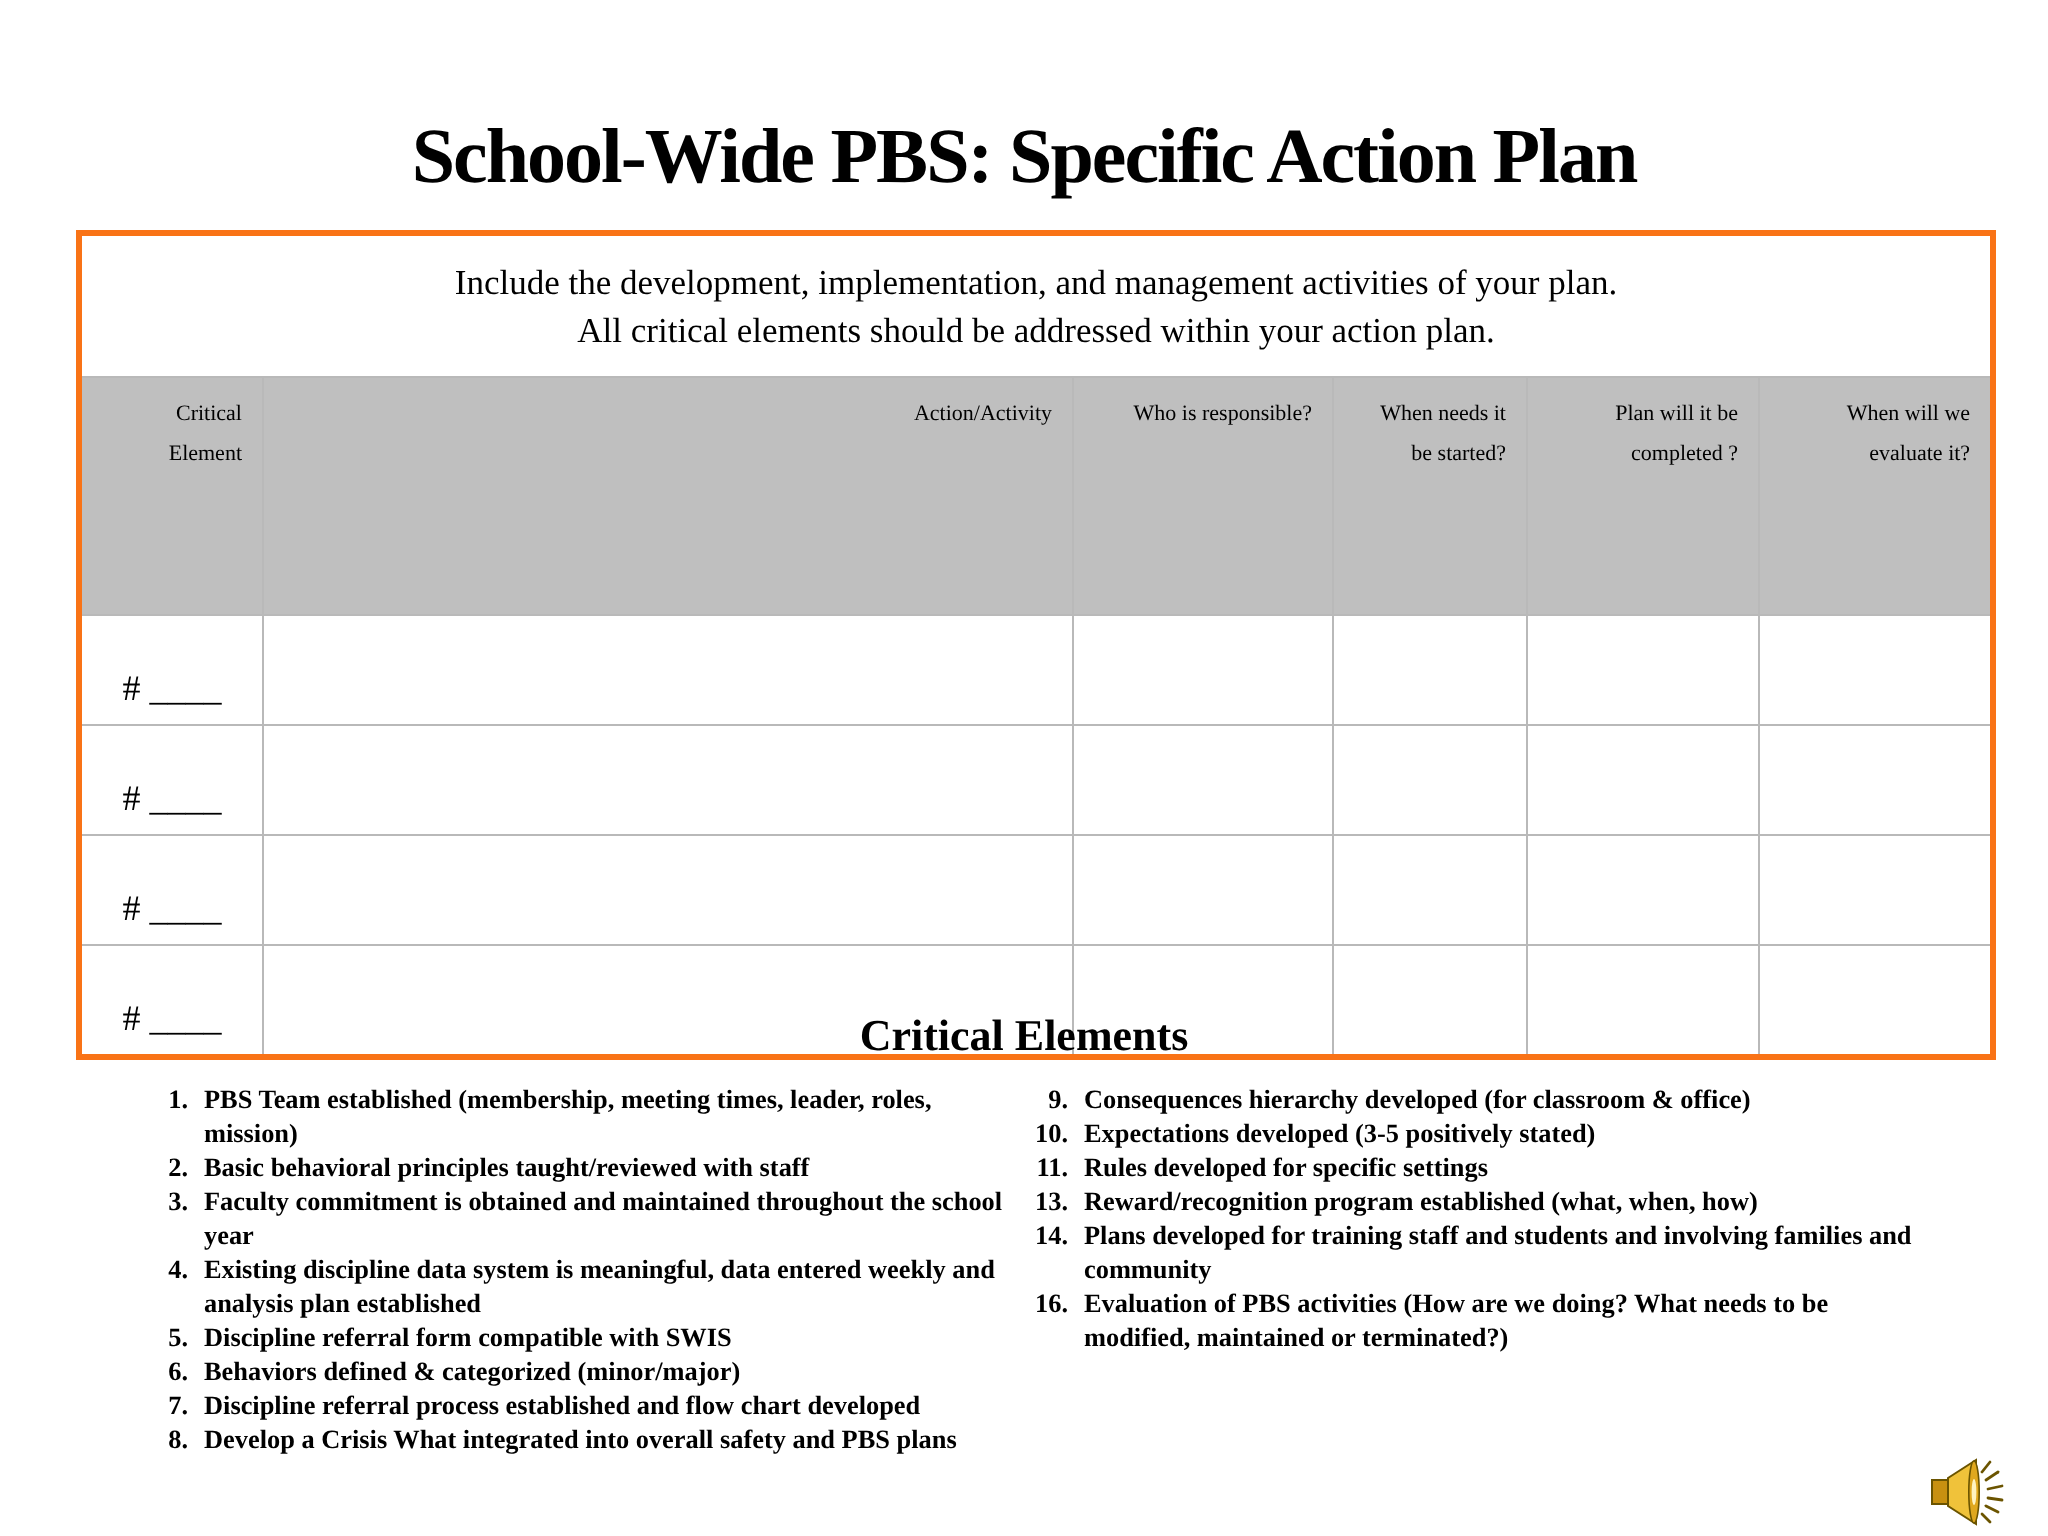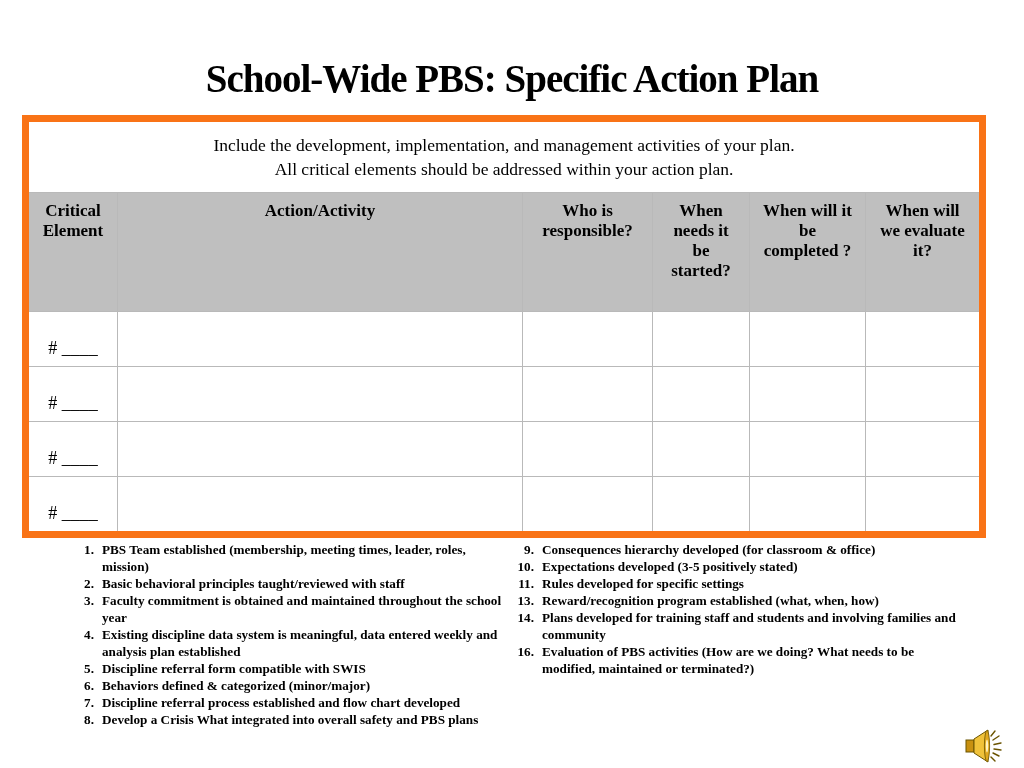--- a/index.html
+++ b/index.html
@@ -27,47 +27,47 @@
     text-align: center;
     font-size: 39px;
     font-weight: bold;
     letter-spacing: -1px;
     margin: 0;
   }
 
   
   .plan-table {
     position: absolute;
-    left: 22px;
+    left: 38px;
     top: 99px;
     width: 957px;
     border-collapse: collapse;
     table-layout: fixed;
-    border: 7px solid #f97316;
+    border: 3px solid #f97316;
   }
   .plan-table td {
     border: 1px solid #b9b9b9;
     padding: 0;
     overflow: hidden;
   }
   .instructions-cell {
     height: 70px;
     text-align: center;
     vertical-align: middle;
     font-size: 17.5px;
     line-height: 24px;
     background: #ffffff;
   }
   .header-row td {
     height: 110px;
     background: #bfbfbf;
     vertical-align: top;
-    text-align: center;
-    font-weight: bold;
-    font-size: 17px;
+    text-align: right;
+    font-weight: normal;
+    font-size: 11px;
     line-height: 20px;
     padding: 8px 10px 0 10px;
   }
   .body-row td {
     height: 47px;
     background: #ffffff;
   }
   .body-row .element-cell {
     text-align: center;
     vertical-align: bottom;
@@ -138,21 +138,21 @@
         <td class="instructions-cell" colspan="6">
           <div>Include the development, implementation, and management activities of your plan.</div>
           <div>All critical elements should be addressed within your action plan.</div>
         </td>
       </tr>
       <tr class="header-row">
         <td style="background: rgb(191, 191, 191);">Critical Element</td>
         <td style="background: rgb(191, 191, 191);">Action/Activity</td>
         <td style="background: rgb(191, 191, 191);">Who is responsible?</td>
         <td style="background: rgb(191, 191, 191);">When needs it be started?</td>
-        <td style="background: rgb(191, 191, 191);">When will it be completed ?</td>
+        <td style="background: rgb(191, 191, 191);">Plan will it be completed ?</td>
         <td style="background: rgb(191, 191, 191);">When will we evaluate it?</td>
       </tr>
       <tr class="body-row">
         <td class="element-cell"># ____</td>
         <td></td>
         <td></td>
         <td></td>
         <td></td>
         <td></td>
       </tr>
@@ -176,20 +176,21 @@
         <td class="element-cell"># ____</td>
         <td></td>
         <td></td>
         <td></td>
         <td></td>
         <td></td>
       </tr>
     </tbody>
   </table>
 
+  <h2 class="ce-heading">Critical Elements</h2>
 
   <div class="ce-list ce-list-left">
     <div class="ce-item">
       <span class="num">1.</span>
       <span class="txt">PBS Team established (membership, meeting times, leader, roles, mission)</span>
     </div>
     <div class="ce-item">
       <span class="num">2.</span>
       <span class="txt">Basic behavioral principles taught/reviewed with staff</span>
     </div>

